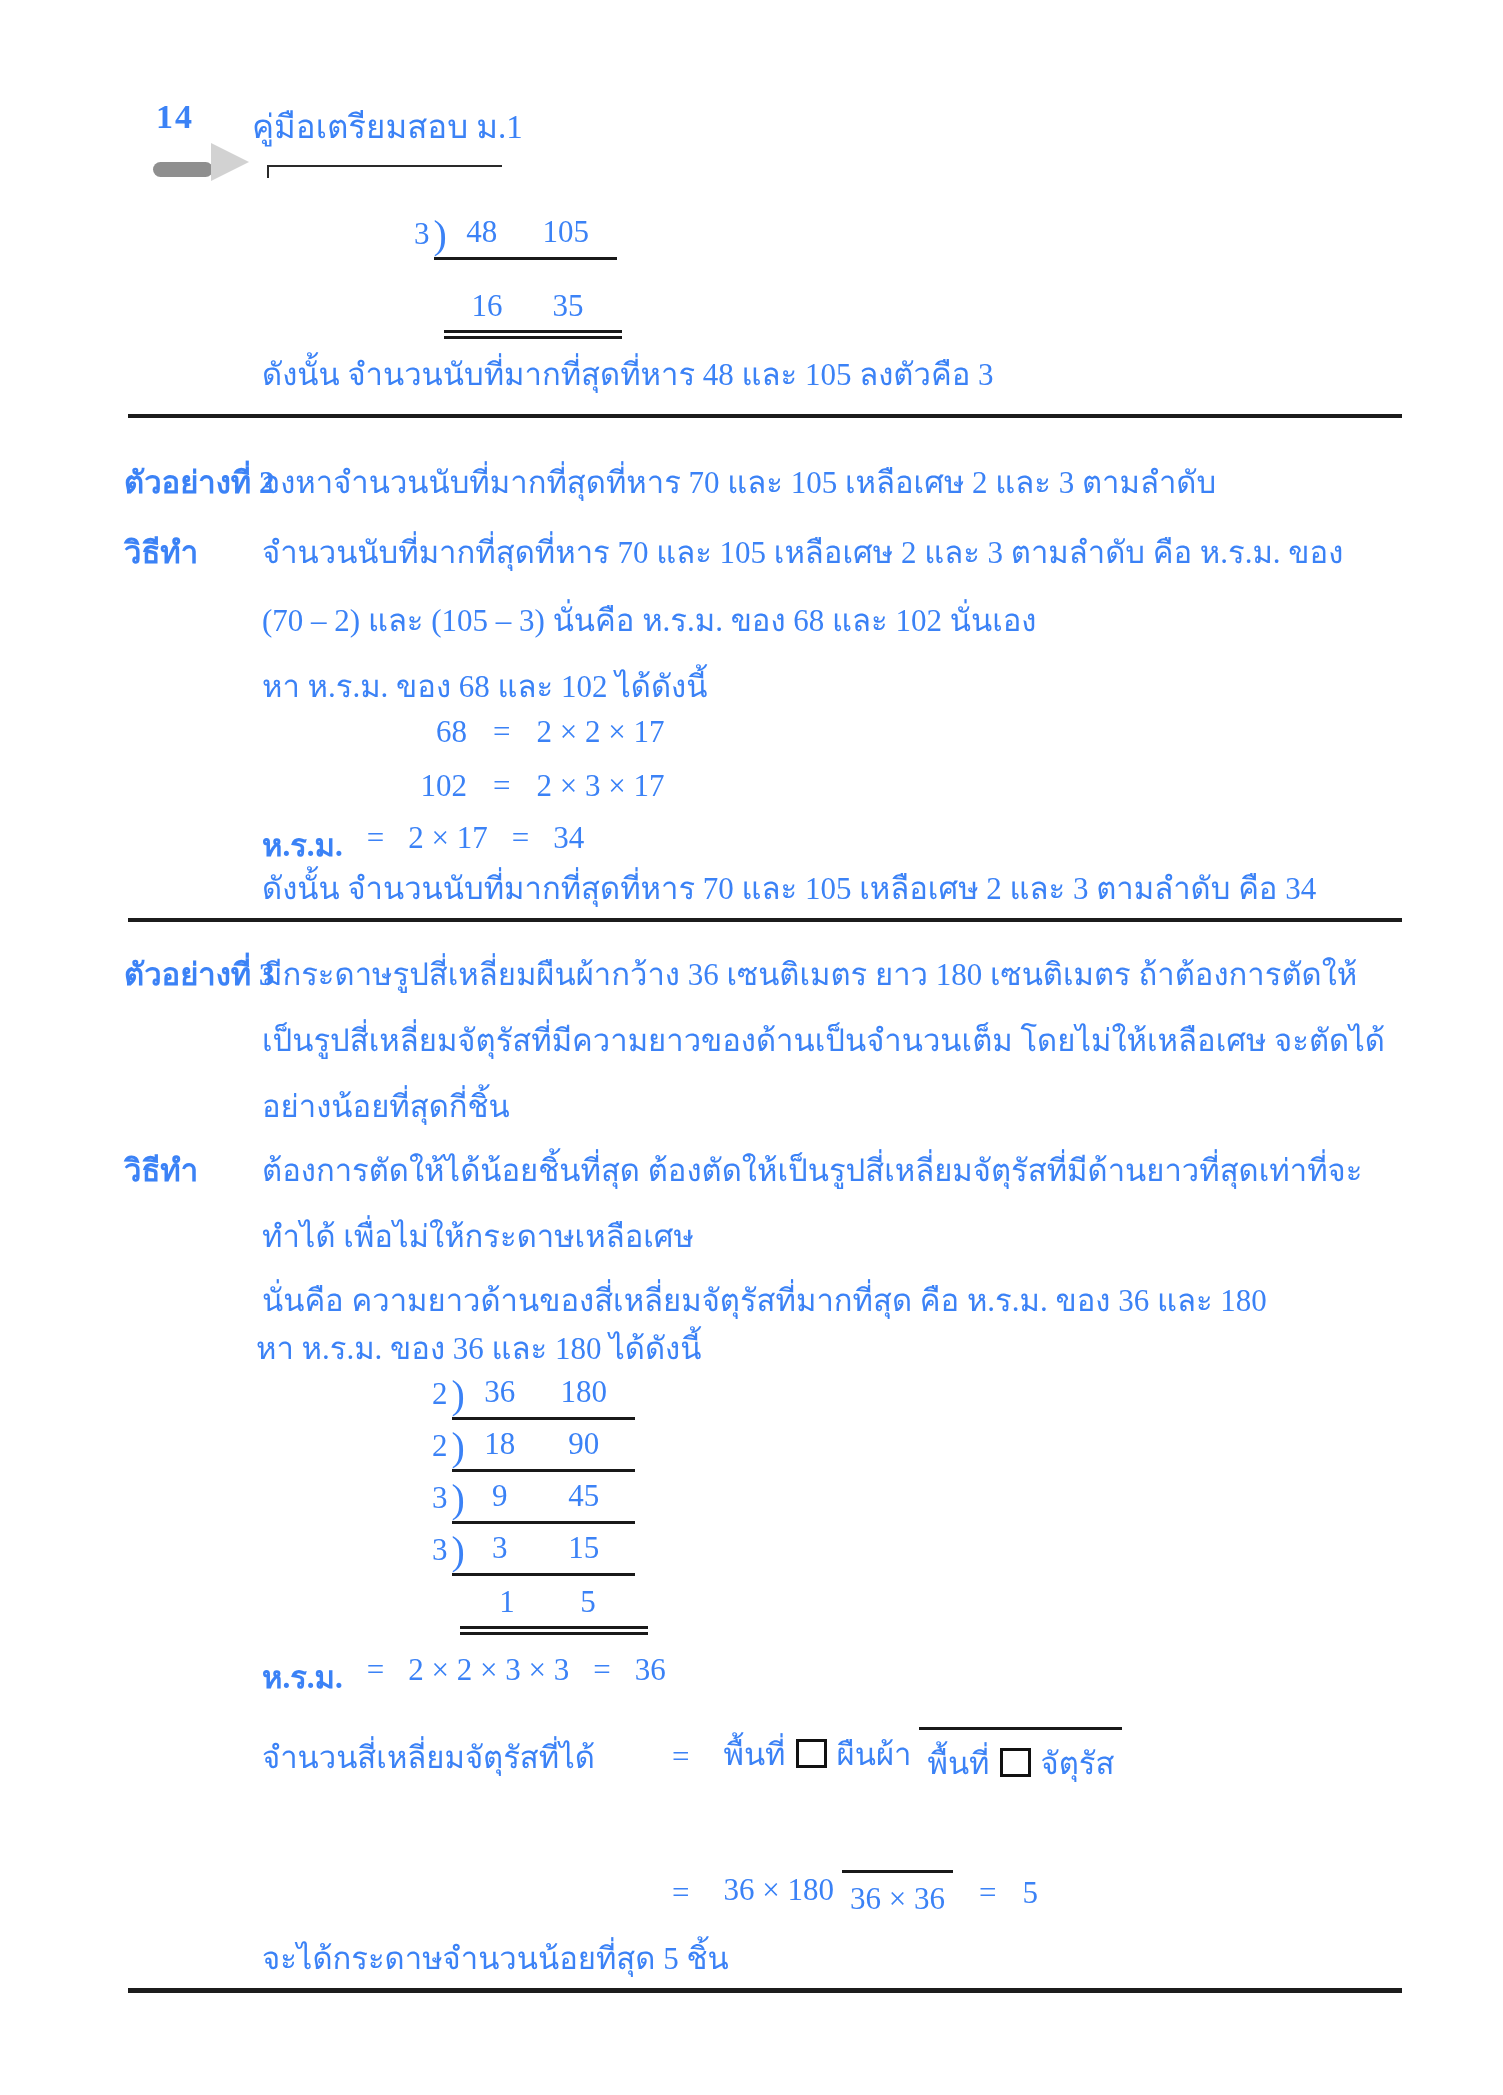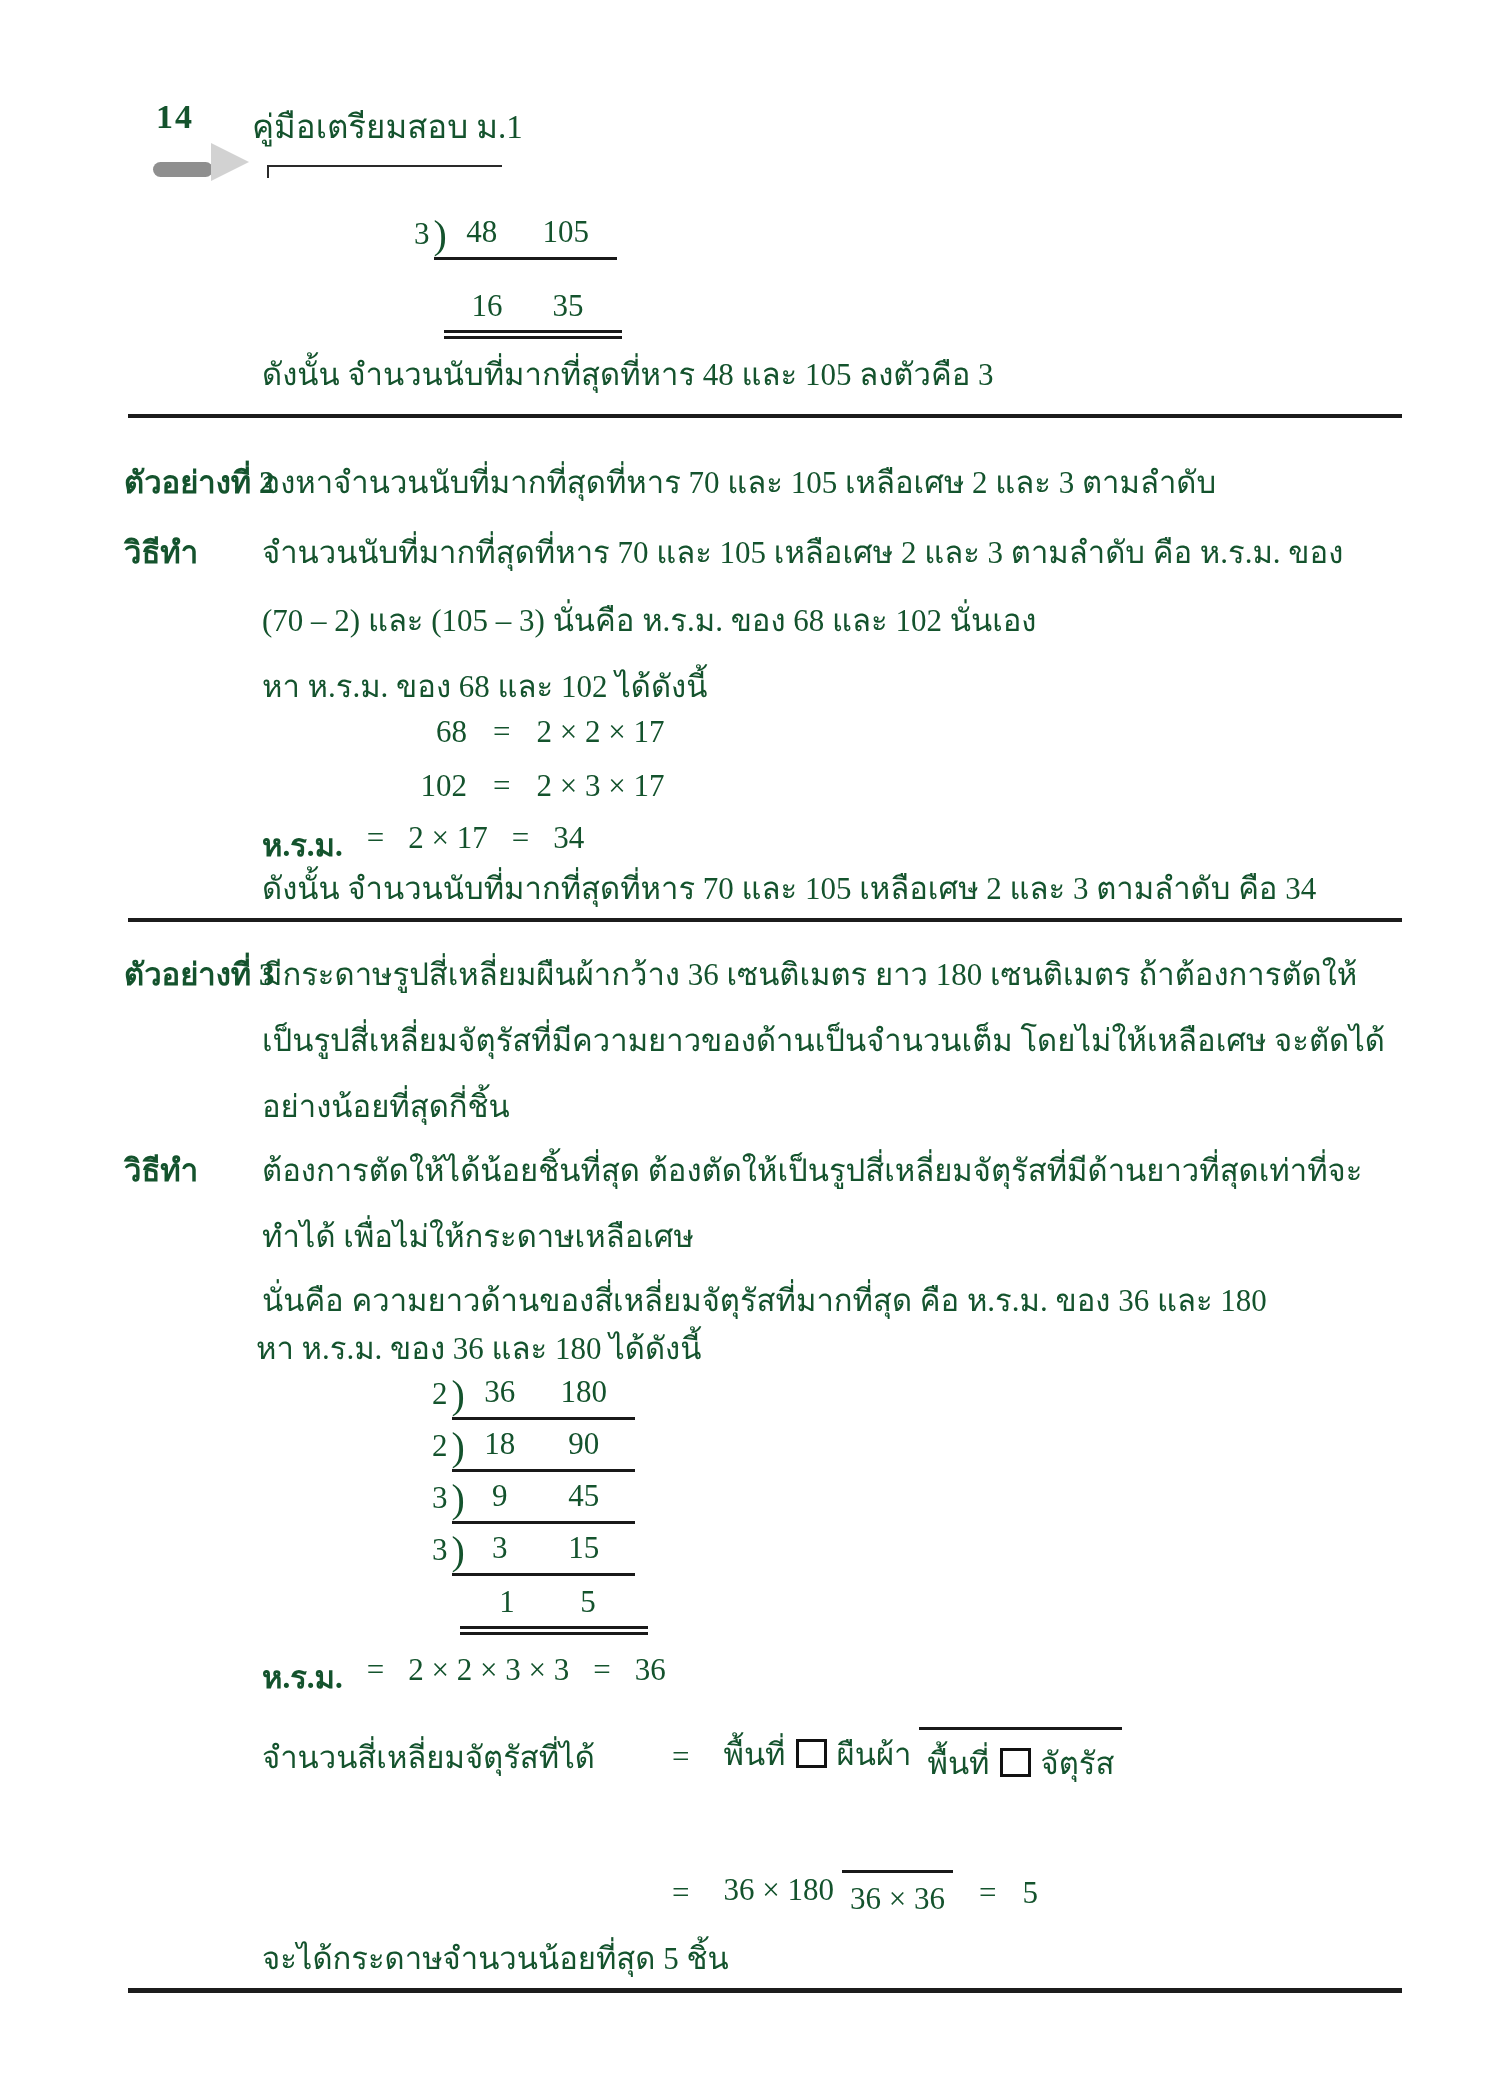--- a/index.html
+++ b/index.html
@@ -1,21 +1,21 @@
 <!DOCTYPE html>
 <html><head>
 <meta charset="utf-8">
 <style>
   html,body{margin:0;padding:0;background:#ffffff;}
   .page{
     position:relative;
     width:1503px;height:2095px;
     background:#ffffff;
     font-family:"Liberation Serif","DejaVu Serif",serif;
-    color:#14532d;
+    color:#3b82f6;
     overflow:hidden;
   }
   .abs{position:absolute;white-space:nowrap;}
   
   .pagenum{font-size:34px;font-weight:bold;letter-spacing:2px;}
   .booktitle{font-size:33px;font-weight:normal;}
   .deco-pill{position:absolute;left:153px;top:162px;width:60px;height:15px;
     background:#8f8f8f;border-radius:8px;}
   .deco-arrow{position:absolute;left:211px;top:143px;width:0;height:0;
     border-top:19px solid transparent;border-bottom:19px solid transparent;

